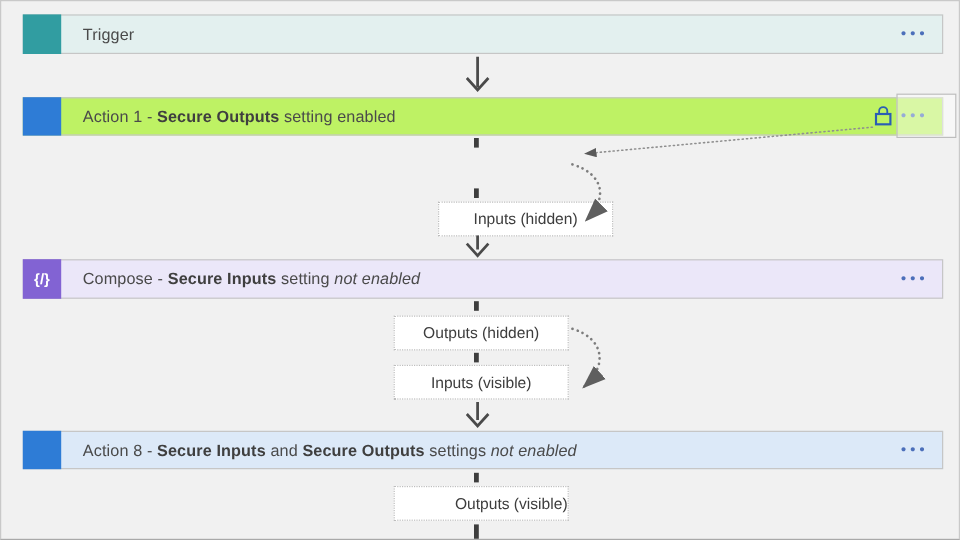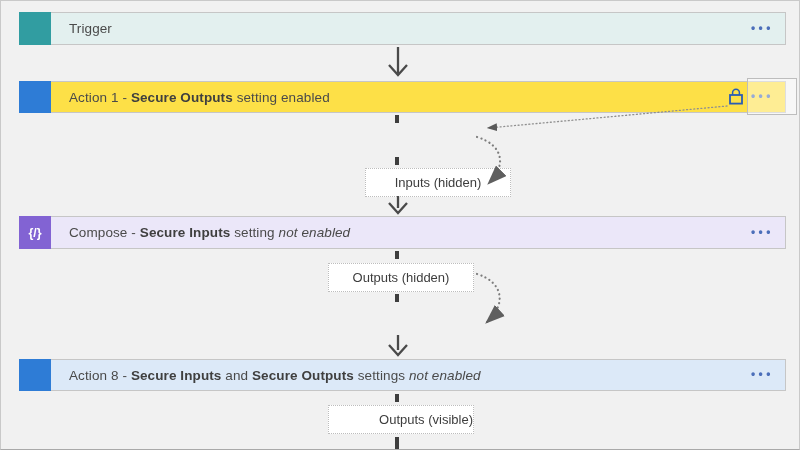--- a/index.html
+++ b/index.html
@@ -21,21 +21,21 @@
     margin-left:49px;font-size:13.5px;color:#4a4a4a;white-space:pre;letter-spacing:.1px;
   }
   .seg-b{font-weight:700;color:#3f3f3f;}
   .seg-i{font-style:italic;}
   .menu{
     position:absolute;right:11px;top:50%;transform:translateY(-58%);
     color:#4c6fba;font-size:12px;font-weight:700;letter-spacing:3.5px;
     line-height:1;cursor:pointer;user-select:none;
   }
   #bar-trigger{top:11px;height:33px;background:#e3f0ef;}
-  #bar-action1{top:80px;height:32px;background:#fde047;}
+  #bar-action1{top:80px;height:32px;background:#bef264;}
   #bar-compose{top:215px;height:33px;background:#ebe7f9;}
   #bar-action3{top:358px;height:32px;background:#dce9f8;}
   #icon-trigger{background:#319da1;}
   #icon-action1,#icon-action3{background:#2e7cd6;}
   #icon-compose{background:#8263d3;color:#fff;font-size:12.5px;font-weight:700;}
   
   .menu-highlight{
     position:absolute;left:746px;top:77px;width:50px;height:37px;
     background:rgba(255,255,255,.42);border:1px solid #bdbdbd;box-sizing:border-box;
   }
@@ -129,20 +129,23 @@
   </div>
 
   <div class="vdash" id="dash-3"></div>
 
   <div class="iobox" id="box-outputs-hidden">
     <span>Outputs (hidden)</span>
   </div>
 
   <div class="vdash" id="dash-4"></div>
 
+  <div class="iobox" id="box-inputs-visible">
+    <span>Inputs (visible)</span>
+  </div>
 
   <svg class="abs" style="left:466px;top:265px;" width="48" height="64">
     <defs>
       <marker id="mk3" viewBox="0 0 8 6" refX="7" refY="3" markerWidth="9" markerHeight="7" orient="auto">
         <path d="M8,3 L0,0 L0,6 z" fill="#5f5f5f"></path>
       </marker>
     </defs>
     <path d="M 10 8 C 36 16 40 38 20 56" fill="none" stroke="#7d7d7d" stroke-width="2.2" stroke-dasharray="0.1 4.4" stroke-linecap="round" marker-end="url(#mk3)"></path>
   </svg>
 

